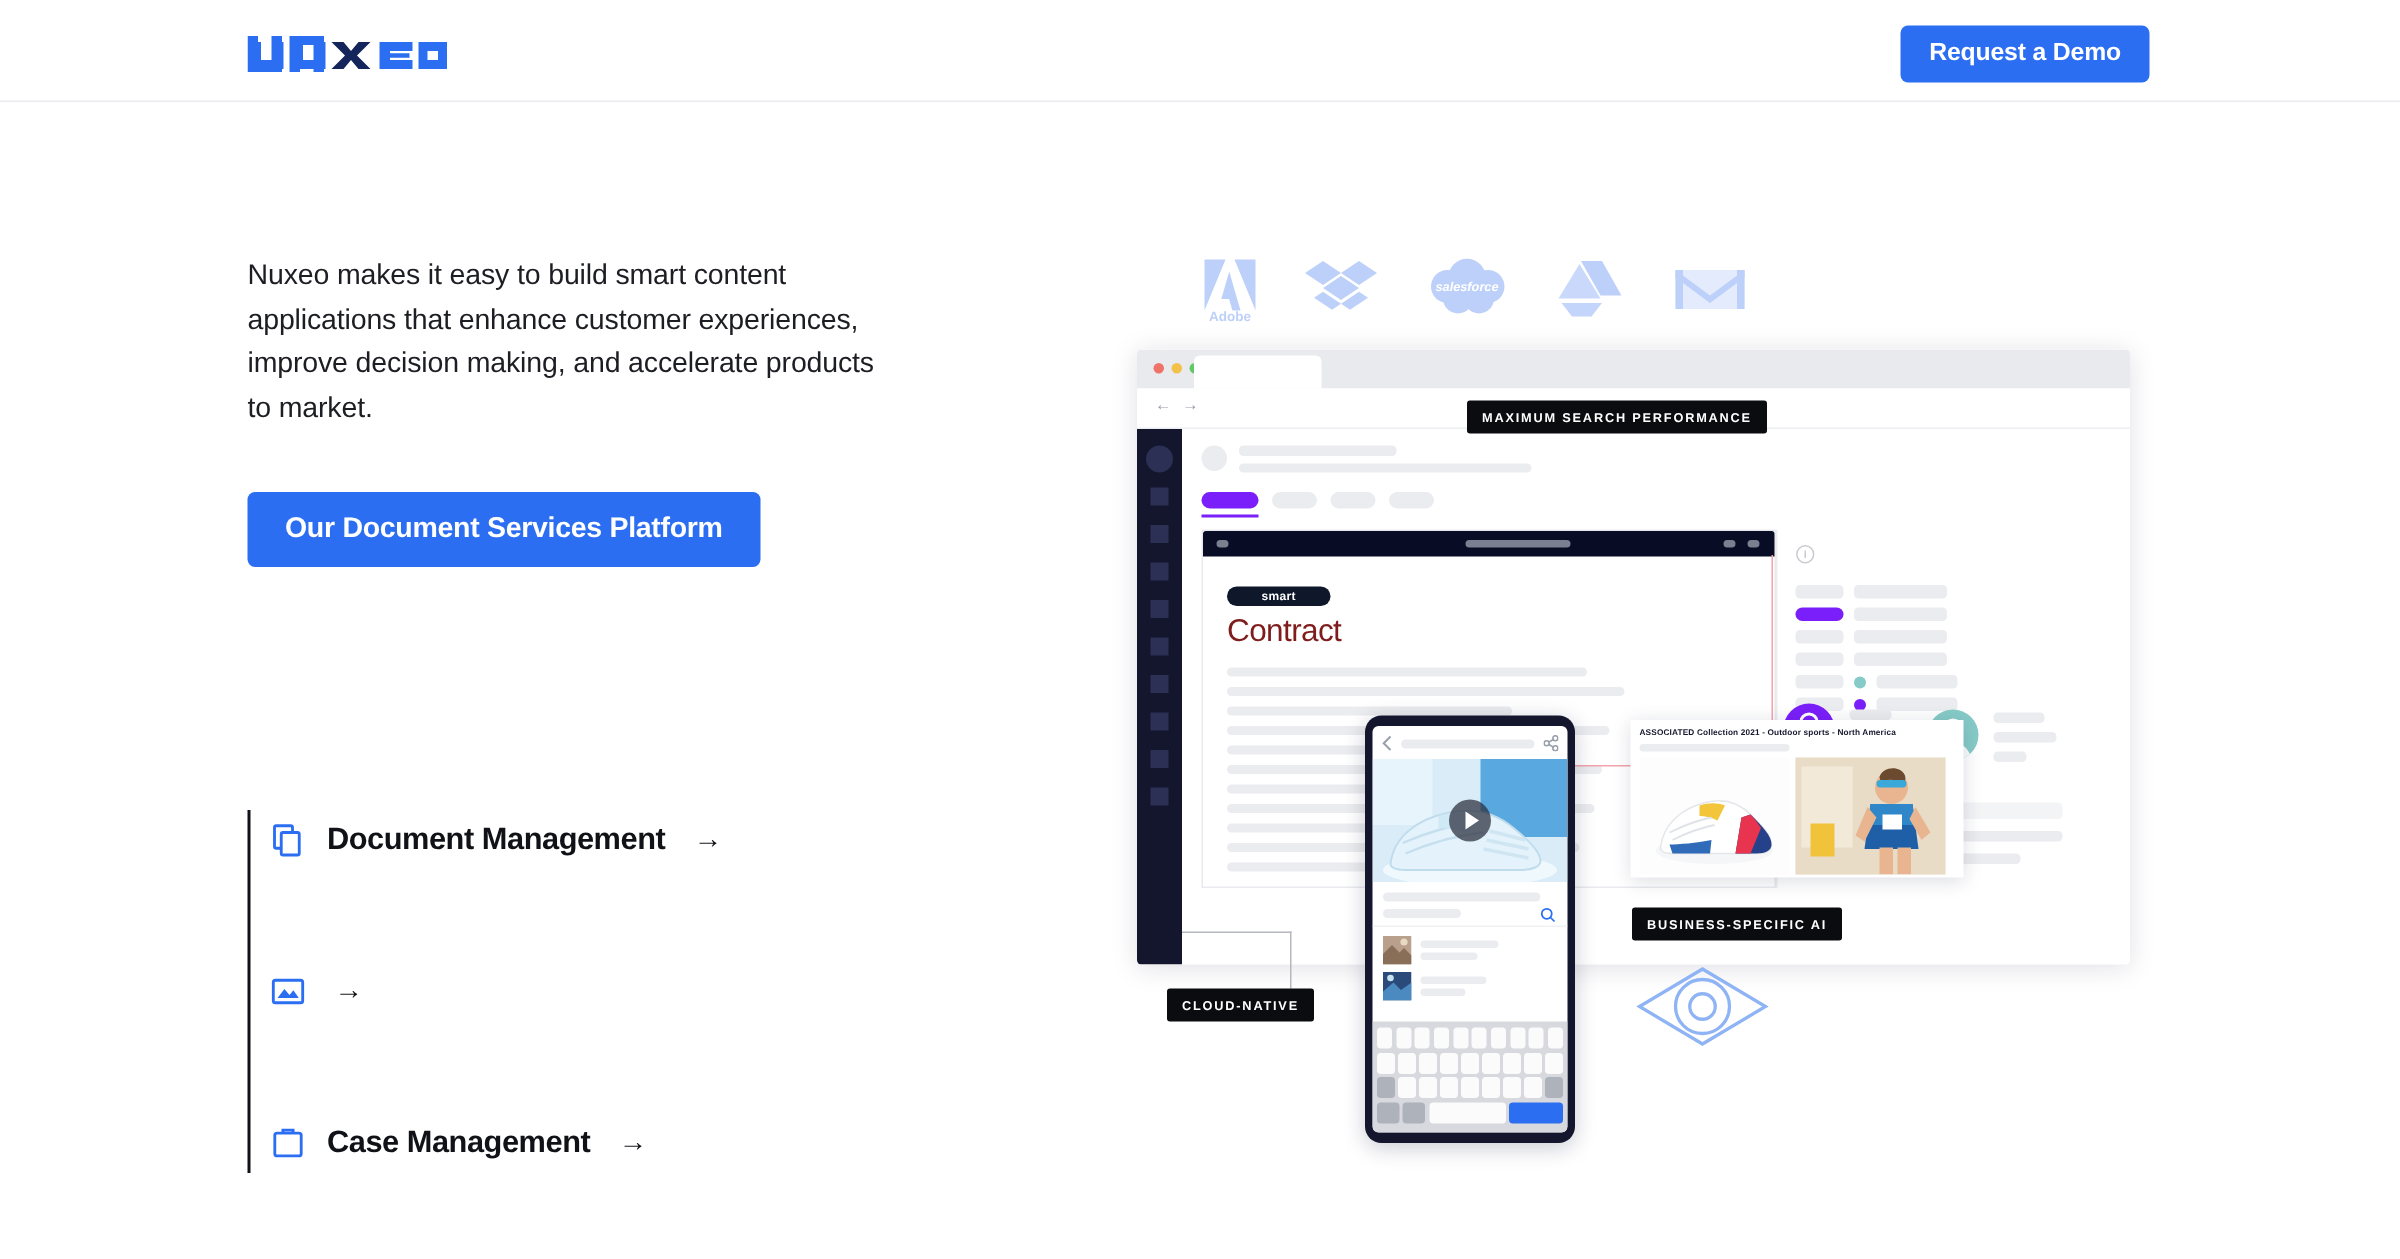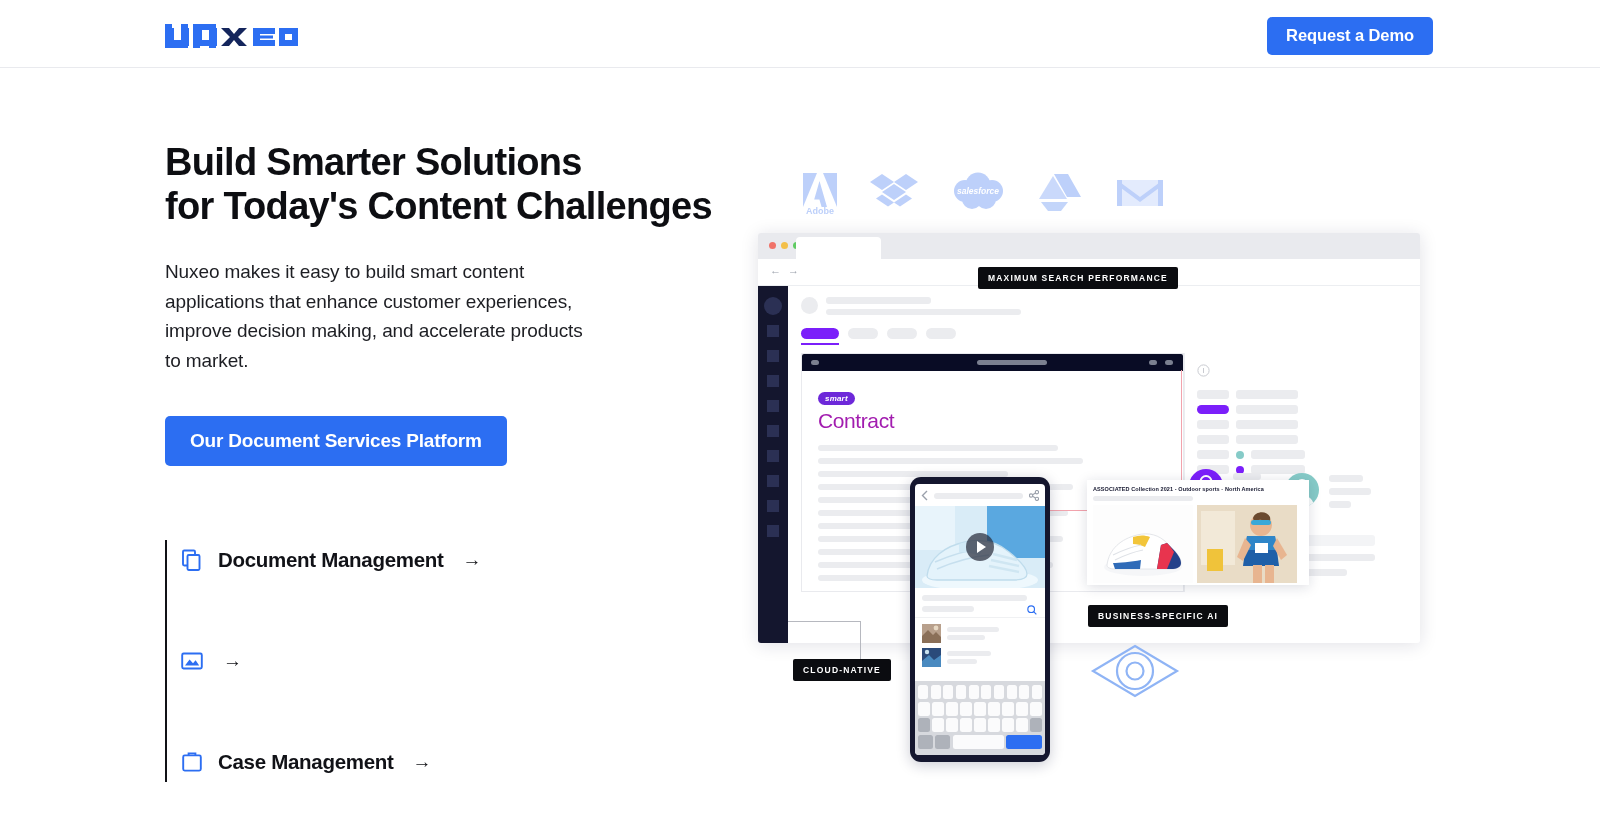--- a/index.html
+++ b/index.html
@@ -119,24 +119,24 @@
   .bm-tabs { display:flex; gap:9px; padding: 13px 13px 0; align-items:center; }
   .tab-pill { height:11px; border-radius:6px; background:#ebecef; }
   .tab-active { background:#7b1ffa; width:38px; }
   .tab-underline { position:absolute; left:13px; top:57px; width:38px; height:2px; background:#7b1ffa; }
   .bm-split { display:flex; gap:0; padding: 14px 0 0 13px; }
   .card-dark-bar { height:17px; background:#090c25; border-radius:2px 2px 0 0; position:relative; }
   .cdb-dot { position:absolute; width:8px; height:5px; border-radius:3px; background:#7b8090; top:6px; }
   .doc-card { width: 383px; background:#fff; border:1px solid #e9eaee; }
   .doc-body { padding: 16px 16px 10px; }
   .smart-pill {
-    display:inline-block; background:#6d28d9; color:#fff; font-size:8px; font-weight:bold;
-    border-radius:8px; padding:2px 7px; letter-spacing:.2px;font-style:italic;
-  }
-  .contract-h { font-size:21px; color:#a21caf; margin-top:4px; letter-spacing:-.4px; }
+    display:inline-block; background:#0f172a; color:#fff; font-size:8px; font-weight:bold;
+    border-radius:8px; padding:2px 23px; letter-spacing:.2px;
+  }
+  .contract-h { font-size:21px; color:#7f1d1d; margin-top:4px; letter-spacing:-.4px; }
   .right-panel { flex:1; background:#fff; border-left:1px solid #eceef1; padding: 10px 12px; position:relative; }
   .rp-row { display:flex; gap:7px; align-items:center; margin-bottom:6px; }
   .rp-purple { background:#7b1ffa !important; }
   .av-big { width:34px; height:34px; border-radius:50%; position:absolute; overflow:hidden; }
   .av-purple { background:#7b1ffa; left: 4px; top: 116px; }
   .av-teal { background:#86cbc8; left: 100px; top: 120px; }
   .av-head { width:13px; height:13px; border:2px solid #fff; border-radius:50%;
              position:absolute; left:50%; top:6px; transform:translateX(-50%); }
   .av-body { width:24px; height:13px; border-radius:12px 12px 0 0; background:#fff;
              position:absolute; left:50%; bottom:-1px; transform:translateX(-50%); opacity:.95;}
@@ -175,21 +175,21 @@
   .key-blue { background:#2c6ef2; flex:2.4; }
   .key-wide { flex:3.4; }
 
   
   .badge {
     position:absolute; background:#0b0c10; color:#fff;
     font-size:8.5px; font-weight:bold; letter-spacing:1.2px;
     padding:6px 10px; border-radius:2px; white-space:nowrap;
   }
   .badge-search { left: 278px; top: 112px; }
-  .badge-cloud  { left: 93px;  top: 504px; }
+  .badge-cloud  { left: 78px;  top: 504px; }
   .badge-ai     { left: 388px; top: 450px; }
 
   .connector { position:absolute; background:#b6b8bf; }
 
   .deco-cloud { position:absolute; left: 5px; top: 505px; }
   .deco-eye   { position:absolute; left: 385px; top: 485px; }
 
   .pink-line { position:absolute; background:#f2a3ad; }
 </style>
 </head>
@@ -216,22 +216,20 @@
 
         <path fill="#2c6ef2" d="M114 10 h19 v18 h-19z M120 16 v6 h7 v-6z"></path>
       </svg>
     </div>
 
 
     <button class="demo-btn">Request a Demo</button>
   </div>
 
   <div class="hero-left">
-    <h1 class="hero-title">Build Smarter Solutions
-for Today's Content Challenges</h1>
     <p class="hero-para">Nuxeo makes it easy to build smart content applications that enhance customer experiences, improve decision making, and accelerate products to market.</p>
     <button class="hero-cta">Our Document Services Platform</button>
   </div>
 
   <div class="feature-list">
 
     <div class="feature-row">
       <span class="feature-icon">
         <svg width="24" height="24" viewBox="0 0 24 24" fill="none" stroke="#2c6ef2" stroke-width="1.9">
           <rect x="3" y="2.5" width="12" height="15" rx="1.2"></rect>

